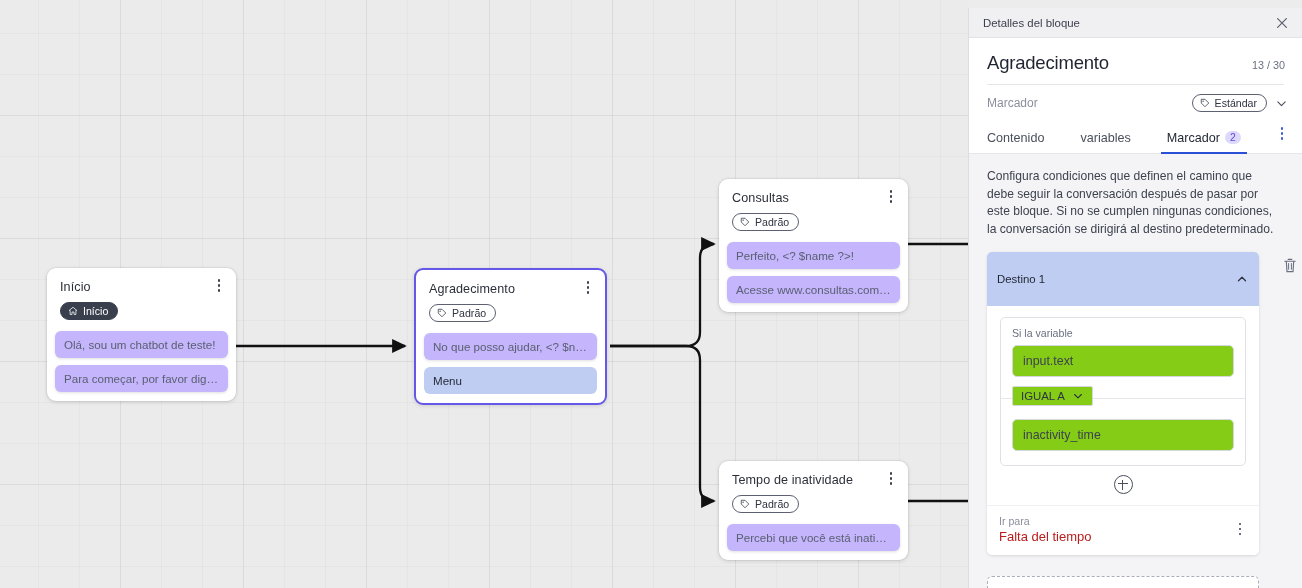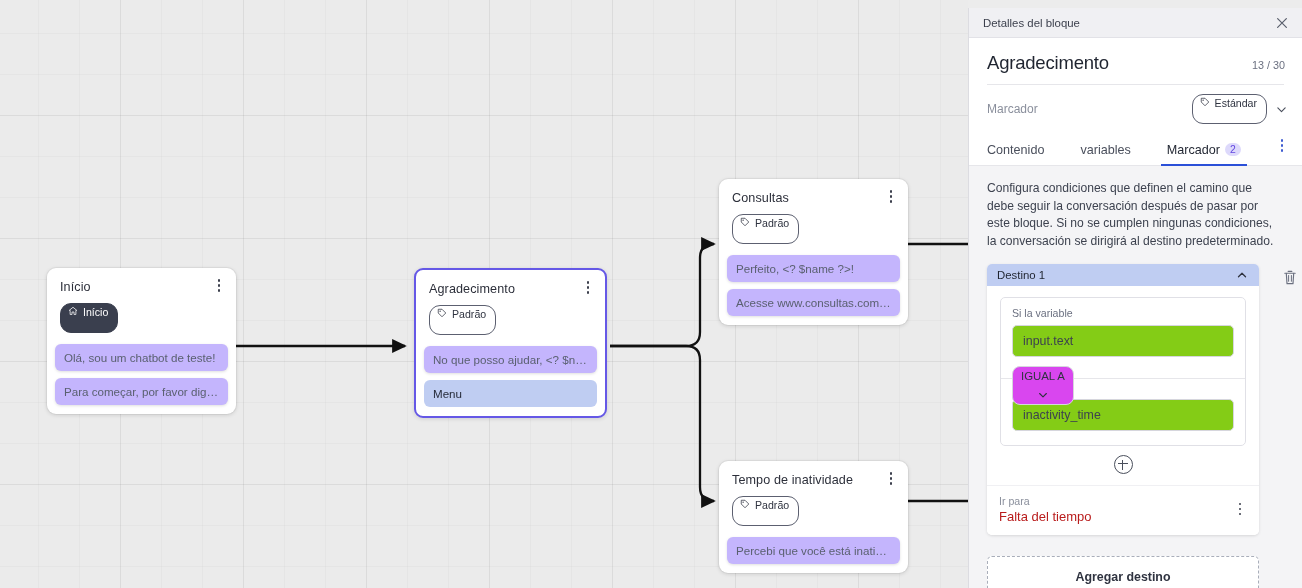--- a/index.html
+++ b/index.html
@@ -30,23 +30,23 @@
     box-shadow:0 1px 4px rgba(0,0,0,.14), 0 0 0 1px rgba(0,0,0,.04);
     padding:0;
   }
   .node.selected{box-shadow:0 1px 4px rgba(0,0,0,.12);border:2px solid #6558e6;}
   .node-head{padding:12px 13px 0 13px;position:relative;}
   .node-title{font-size:12.6px;color:#2c2f3a;font-weight:400;letter-spacing:.1px;}
   .kebab{position:absolute;right:10px;top:11px;width:14px;height:16px;cursor:pointer;}
   .kebab i{display:block;width:2.6px;height:2.6px;border-radius:50%;background:#3b3f4c;margin:0 auto 2.6px auto;}
   .badge-row{padding:8px 13px 11px 13px;}
   .pill{
-    display:inline-flex;gap:5px;
+    display:inline-flex;align-items:center;gap:5px;
     border:1px solid #5c6070;border-radius:11px;
-    padding:2px 9px 14px 7px;font-size:10.6px;color:#2f3340;background:#fff;
+    padding:2px 9px 2px 7px;font-size:10.6px;color:#2f3340;background:#fff;
   }
   .pill.dark{background:#3a3f4e;border-color:#3a3f4e;color:#fff;}
   .pill svg{display:block;}
   .node-body{padding:0 8px 9px 8px;}
   .msg{
     background:#c4b5fd;border-radius:6px;
     box-shadow:0 1px 3px rgba(0,0,0,.13);
     font-size:11.6px;color:#5a6070;
     padding:7px 9px;margin-bottom:7px;
     white-space:nowrap;overflow:hidden;text-overflow:ellipsis;
@@ -86,36 +86,36 @@
   }
   .tabs .kebab2{position:absolute;right:13px;top:5px;width:14px;height:16px;cursor:pointer;}
   .tabs .kebab2 i{display:block;width:2.6px;height:2.6px;border-radius:50%;background:#3e5bd0;margin:0 auto 2.6px auto;}
 
   .desc{font-size:12.1px;line-height:17.5px;color:#3d424f;padding:14px 26px 14px 18px;}
 
   .dest-wrap{position:relative;margin:0 14px 0 18px;}
   .dest-card{background:#fff;border-radius:5px;box-shadow:0 1px 3px rgba(0,0,0,.12);overflow:hidden;width:272px;}
   .dest-head{
     background:#bfcdf2;height:22px;display:flex;align-items:center;
-    padding:0 10px;font-size:11.4px;color:#1f2430;cursor:pointer;
+    padding:16px 10px;font-size:11.4px;color:#1f2430;cursor:pointer;
   }
   .dest-head span{flex:1;}
   .trash{position:absolute;right:-10px;top:5px;width:16px;height:17px;cursor:pointer;}
   .cond-box{margin:11px 13px 0 13px;border:1px solid #e0e0e6;border-radius:5px;padding:9px 11px 14px 11px;position:relative;}
   .cond-label{font-size:10.6px;color:#6b7080;margin-bottom:6px;}
   .inp{
     border:1px solid #d6d6dd;border-radius:5px;background:#84cc16;
     font-size:12.4px;color:#3d424f;padding:8px 10px;
   }
   .op-row{position:relative;margin:9px 0;height:24px;}
   .op-line{position:absolute;left:-11px;right:-11px;top:12px;height:1px;background:#e6e6ea;}
   .op-sel{
     position:relative;display:inline-flex;align-items:center;gap:7px;
-    border:1px solid #d6d6dd;border-radius:8px;background:#d946ef;
-    font-size:11.4px;color:#2f3340;padding:3px 8px;cursor:pointer;flex-direction:column;
+    border:1px solid #d6d6dd;border-radius:2px;background:#84cc16;
+    font-size:11.4px;color:#2f3340;padding:3px 8px;cursor:pointer;
   }
   .plus-row{display:flex;justify-content:center;padding:9px 0 11px 0;}
   .plus{width:17px;height:17px;border:1.4px solid #4a4f5c;border-radius:50%;position:relative;cursor:pointer;}
   .plus:before,.plus:after{content:"";position:absolute;background:#4a4f5c;}
   .plus:before{left:3.5px;right:3.5px;top:7px;height:1.4px;}
   .plus:after{top:3.5px;bottom:3.5px;left:7px;width:1.4px;}
   .goto{
     background:#fff;margin:0;padding:9px 12px 11px 12px;position:relative;
     border-top:1px solid #f0f0f3;
   }

